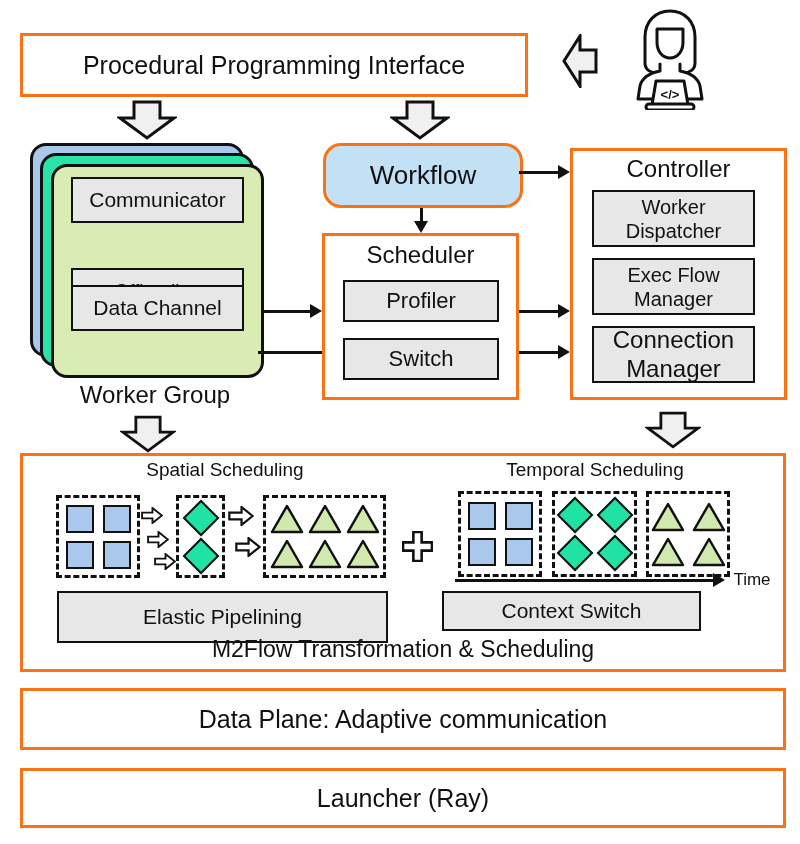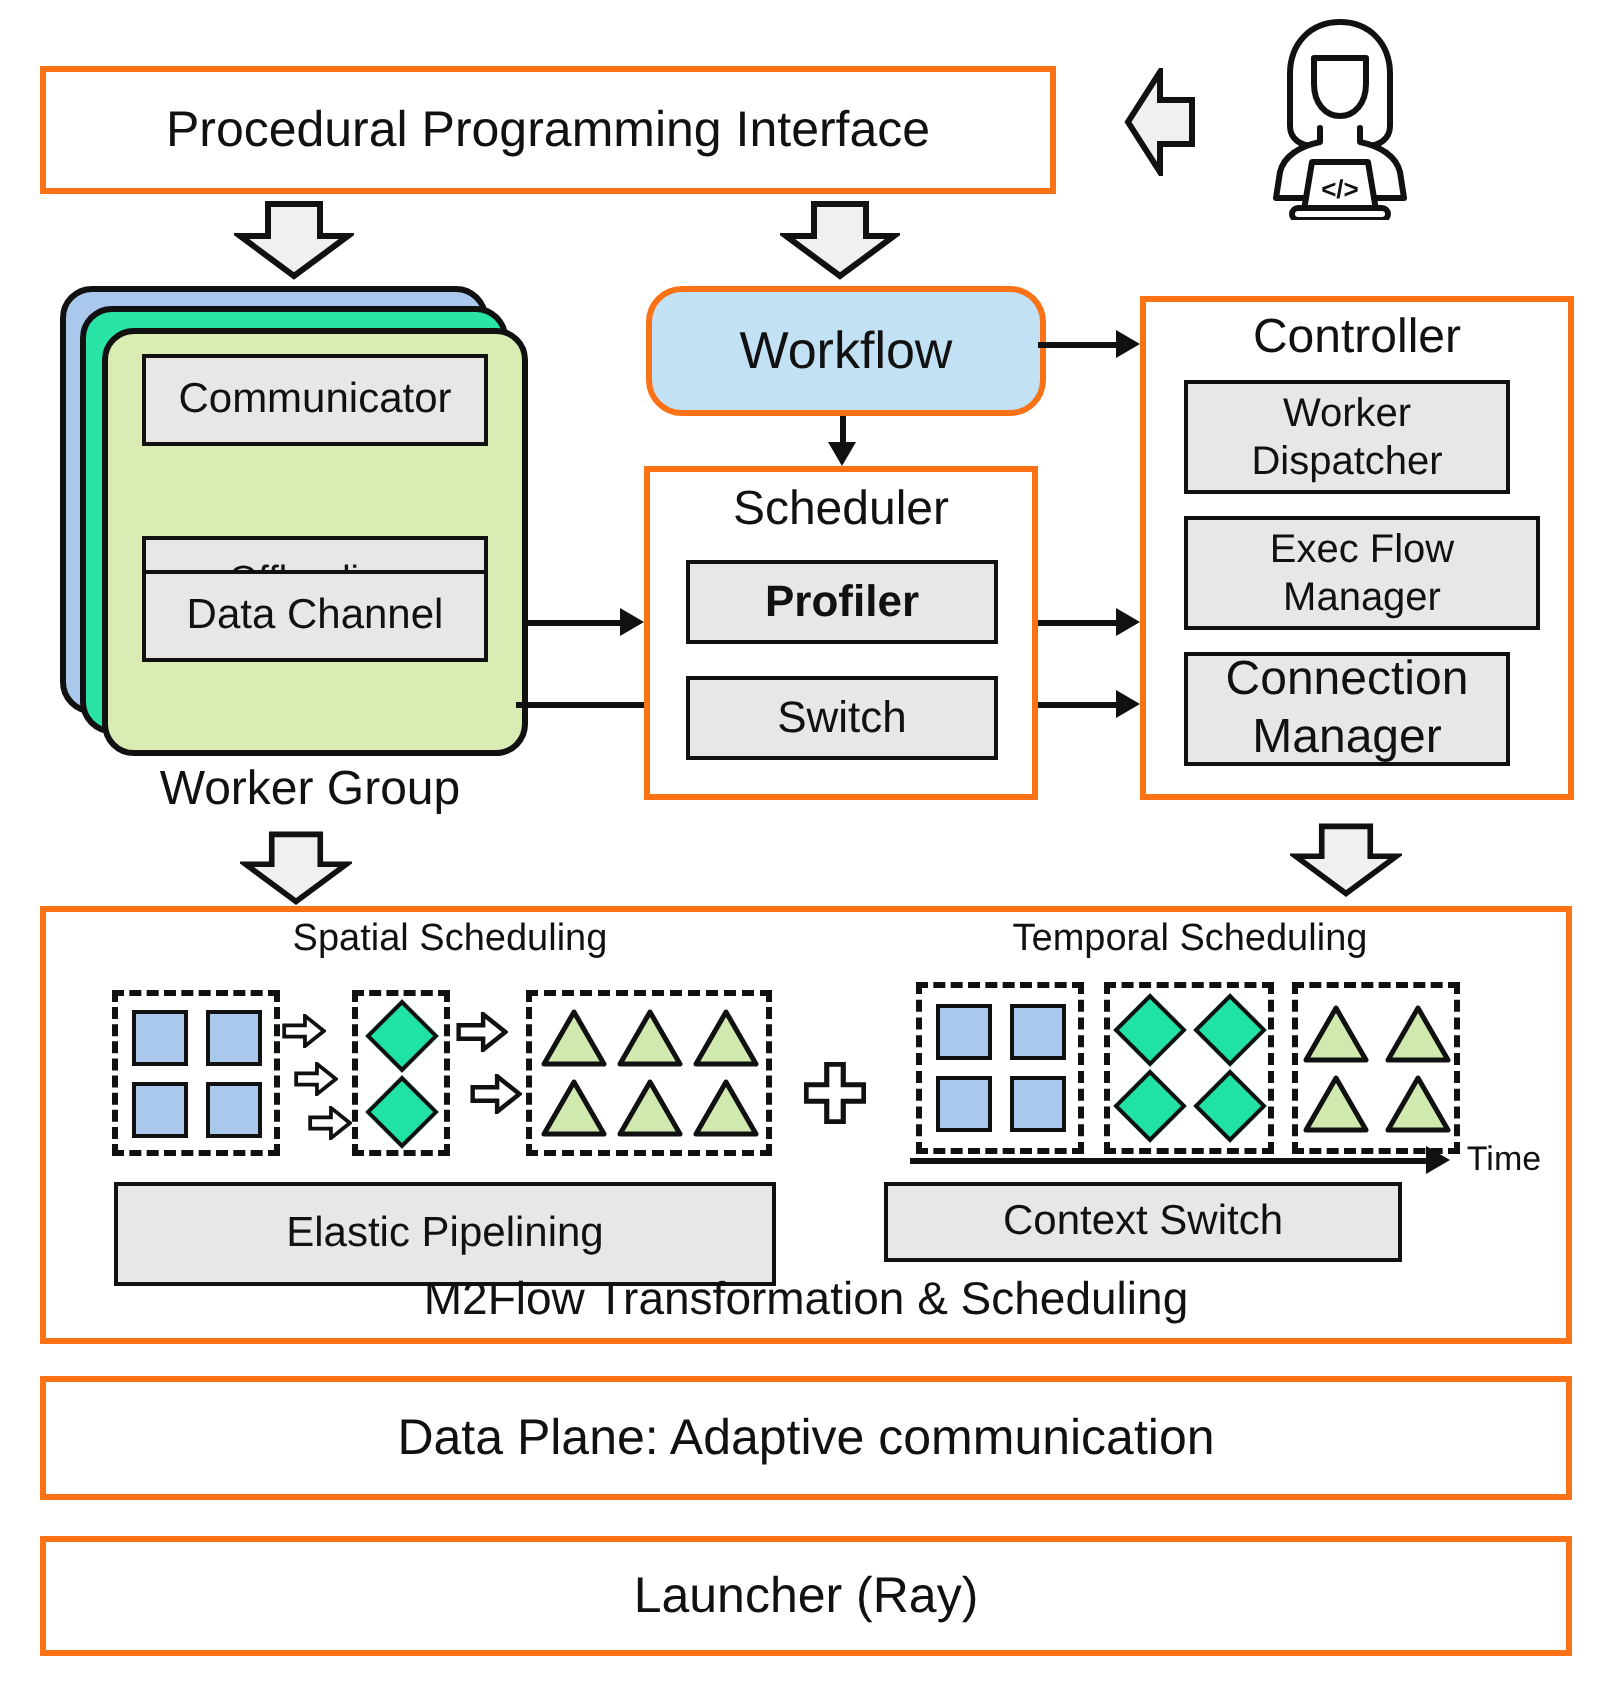--- a/index.html
+++ b/index.html
@@ -84,33 +84,33 @@
     <span>Data Channel</span>
   </div>
   <div class="label" style="left:35px;top:381px;width:240px;font-size:24px;">Worker Group</div>
 
   <div class="outline-box rounded" style="left:323px;top:143px;width:200px;height:65px;font-size:26px;background:var(--workflow-blue,#c3e1f4);border-width:3.5px;">
     <span>Workflow</span>
   </div>
 
   <div class="outline-box" style="left:322px;top:233px;width:197px;height:167px;"></div>
   <div class="label" style="left:322px;top:241px;width:197px;font-size:24px;">Scheduler</div>
-  <div class="gray-box" style="left:343px;top:280px;width:156px;height:42px;font-size:22px;font-weight:bold;">
+  <div class="gray-box" style="left:343px;top:280px;width:156px;height:42px;font-size:22px;">
     <span>Profiler</span>
   </div>
   <div class="gray-box" style="left:343px;top:338px;width:156px;height:42px;font-size:22px;">
     <span>Switch</span>
   </div>
 
   <div class="outline-box" style="left:570px;top:148px;width:217px;height:252px;"></div>
   <div class="label" style="left:570px;top:155px;width:217px;font-size:24px;">Controller</div>
   <div class="gray-box" style="left:592px;top:190px;width:163px;height:57px;font-size:20px;padding:0 12px;">
     <span>Worker Dispatcher</span>
   </div>
-  <div class="gray-box" style="left:592px;top:258px;width:178px;height:57px;font-size:20px;padding:0 12px;text-align:center;">
+  <div class="gray-box" style="left:592px;top:258px;width:163px;height:57px;font-size:20px;padding:0 12px;text-align:center;">
     <span>Exec Flow Manager</span>
   </div>
   <div class="gray-box" style="left:592px;top:326px;width:163px;height:57px;font-size:24px;padding:0 12px;">
     <span>Connection Manager</span>
   </div>
 
   <div class="hline" style="left:519px;top:171px;width:40px;"></div>
   <div class="ah-right" style="left:558px;top:165px;"></div>
 
   <div class="vline" style="left:420px;top:208px;height:15px;"></div>

